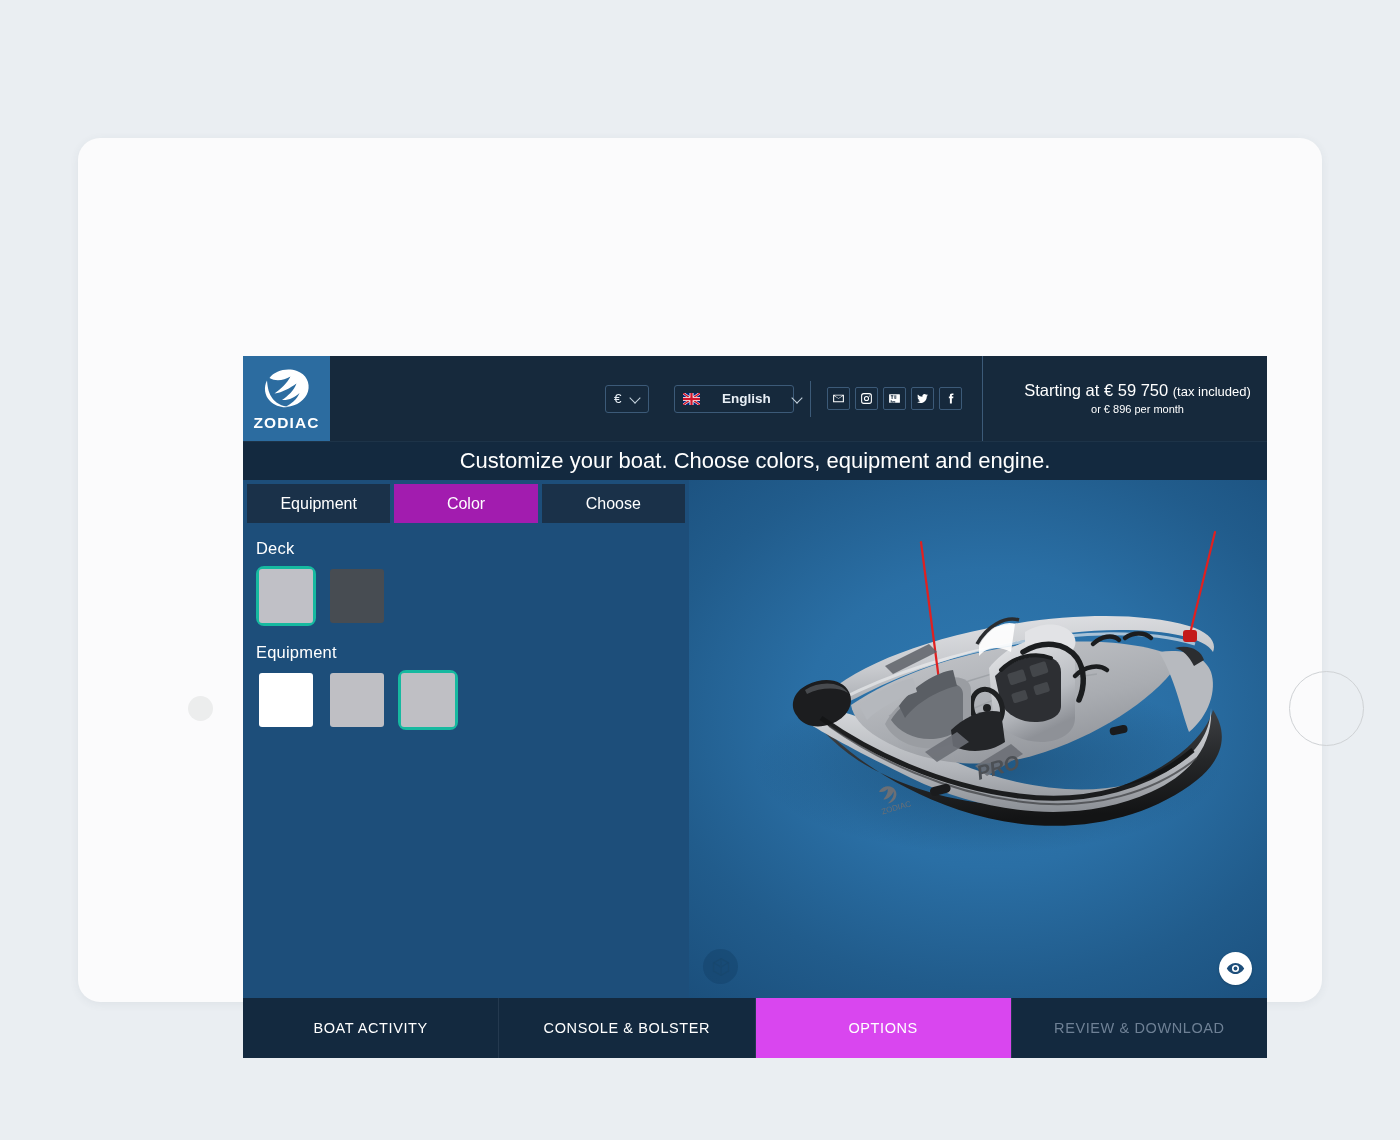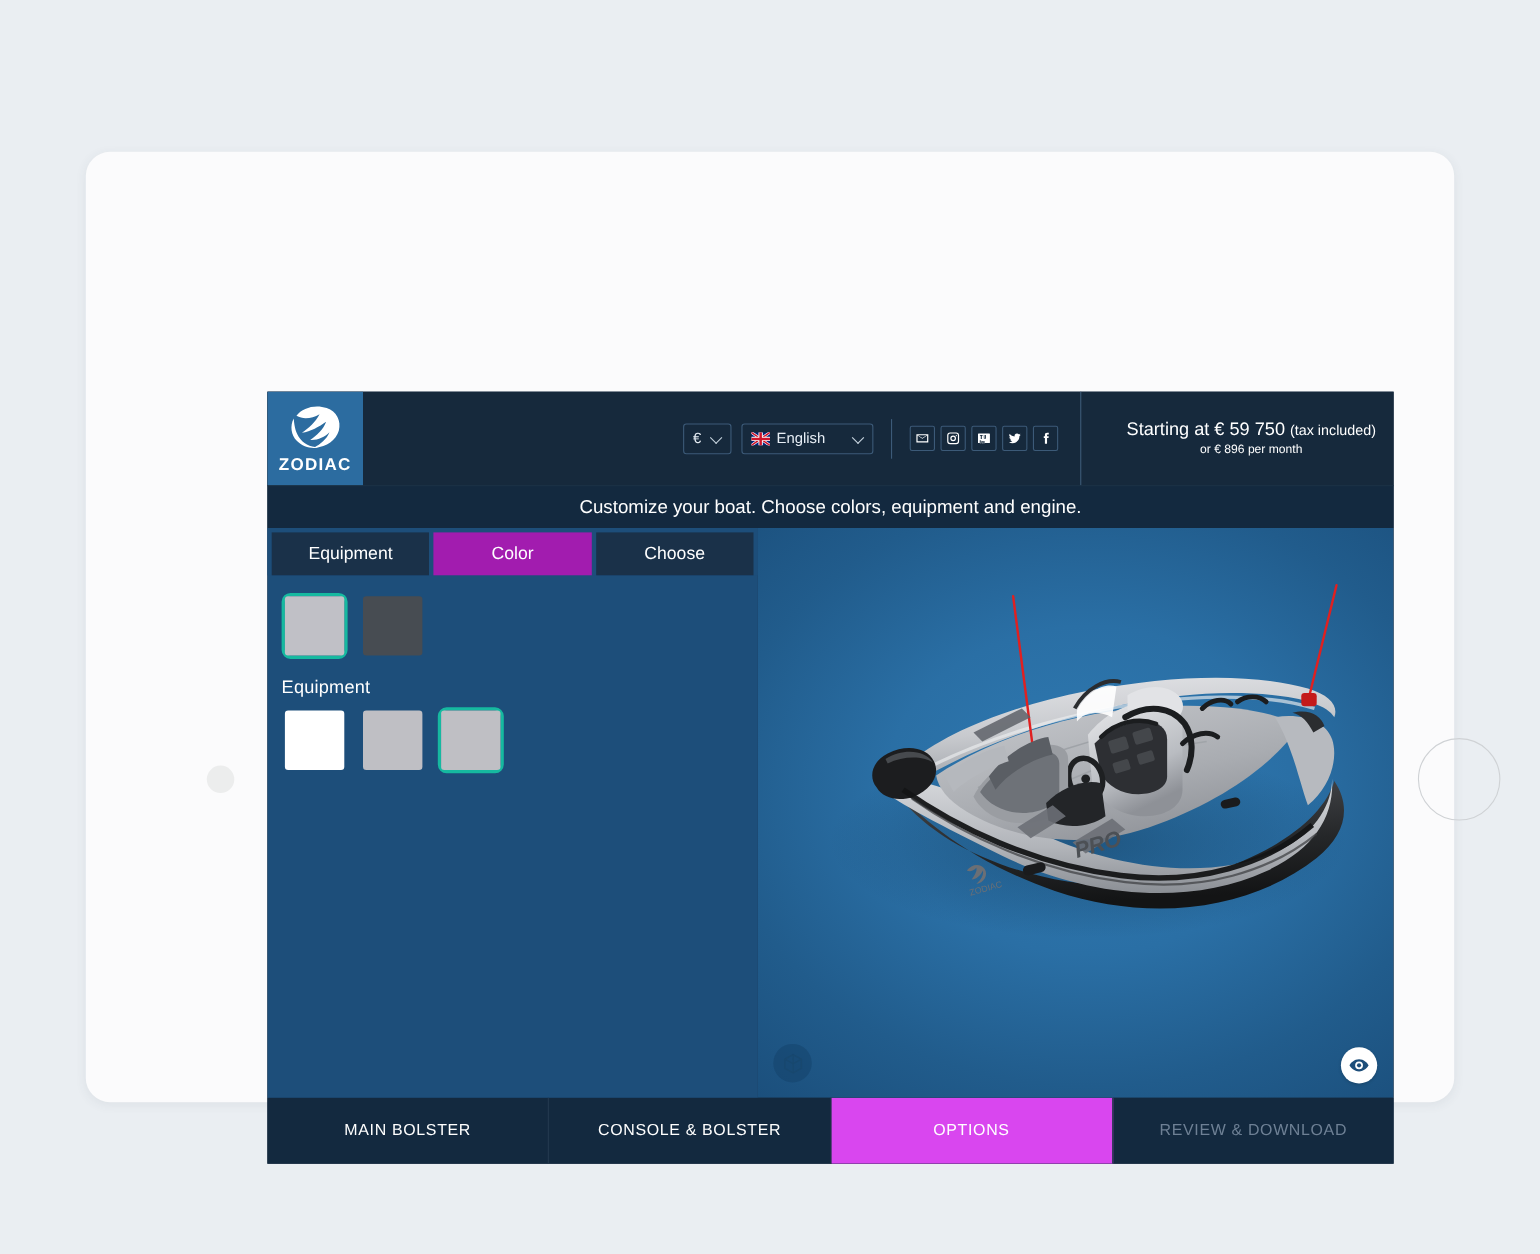--- a/index.html
+++ b/index.html
@@ -85,21 +85,21 @@
     color: #e7eef5;
     font-size: 13.5px;
     display: flex;
     align-items: center;
     border-radius: 3px;
     padding: 0 8px;
     cursor: pointer;
     font-family: "Liberation Sans", sans-serif;
   }
   #currency-select { width: 44px; justify-content: space-between; }
-  #language-select { width: 120px; justify-content: flex-start; gap: 6px; margin-left: 9px; position: relative; }
+  #language-select { width: 120px; justify-content: flex-start; gap: 22px; margin-left: 25px; position: relative; font-weight: bold; }
   #language-select .lang-label { flex: 1; }
   .chevron { width: 9px; height: 9px; position: relative; flex: 0 0 auto; }
   .chevron::after {
     content: "";
     position: absolute;
     left: 0; top: 0;
     width: 7px; height: 7px;
     border-right: 1.6px solid #c6d3de;
     border-bottom: 1.6px solid #c6d3de;
     transform: rotate(45deg);
@@ -144,21 +144,21 @@
   #price-line2 { font-size: 11px; }
 
   
   #instruction-bar {
     height: 39px;
     background: #13293f;
     color: #ffffff;
     display: flex;
     align-items: center;
     justify-content: center;
-    font-size: 17px;
+    font-size: 22px;
     border-top: 1px solid #1d3348;
   }
 
   
   #app-body {
     display: flex;
     height: 518px;
   }
 
   #sidebar {
@@ -371,20 +371,21 @@
         <div id="tab-strip">
           <div class="tab">Equipment</div>
           <div class="tab active">Color</div>
           <div class="tab">Choose</div>
         </div>
 
         <div id="option-groups">
 
 
           <div class="group">
+            <div class="group-label">Deck</div>
             <div class="swatch-row">
               <div class="swatch selected">
                 <span class="fill" style="background: rgb(192, 192, 198);"></span>
               </div>
               <div class="swatch">
                 <span class="fill" style="background: rgb(71, 76, 82);"></span>
               </div>
             </div>
           </div>
 
@@ -550,20 +551,20 @@
         <div id="eye-button">
           <svg viewBox="0 0 24 24">
             <path d="M12 5C6.5 5 2.4 9.2 1 12c1.4 2.8 5.5 7 11 7s9.6-4.2 11-7c-1.4-2.8-5.5-7-11-7zm0 11.5A4.5 4.5 0 1116.5 12 4.5 4.5 0 0112 16.5z"></path>
             <circle cx="12" cy="12" r="2.4"></circle>
           </svg>
         </div>
       </div>
     </div>
 
     <div id="bottom-nav">
-      <div class="nav-step">MAIN BOLSTER</div>
+      <div class="nav-step">BOAT ACTIVITY</div>
       <div class="nav-step">CONSOLE &amp; BOLSTER</div>
       <div class="nav-step active">OPTIONS</div>
       <div class="nav-step disabled">REVIEW &amp; DOWNLOAD</div>
     </div>
 
   </div>
 </div>
 
 </body></html>

